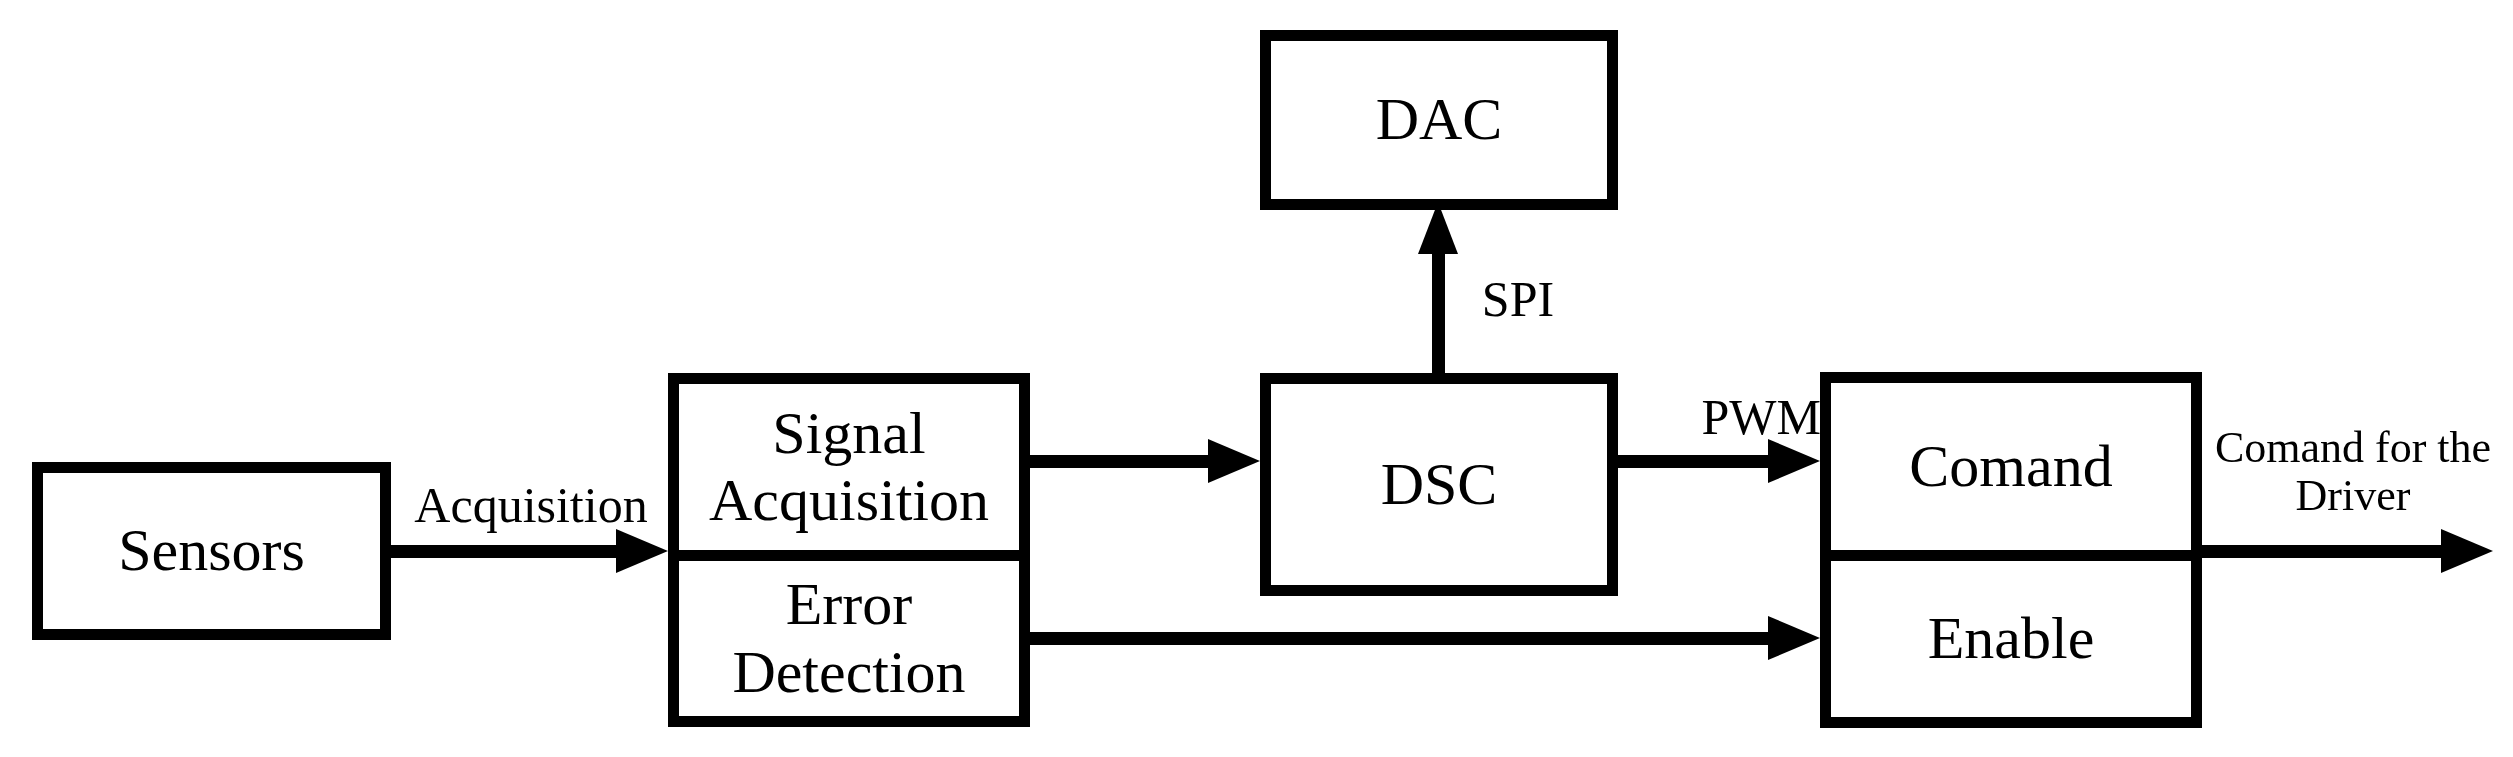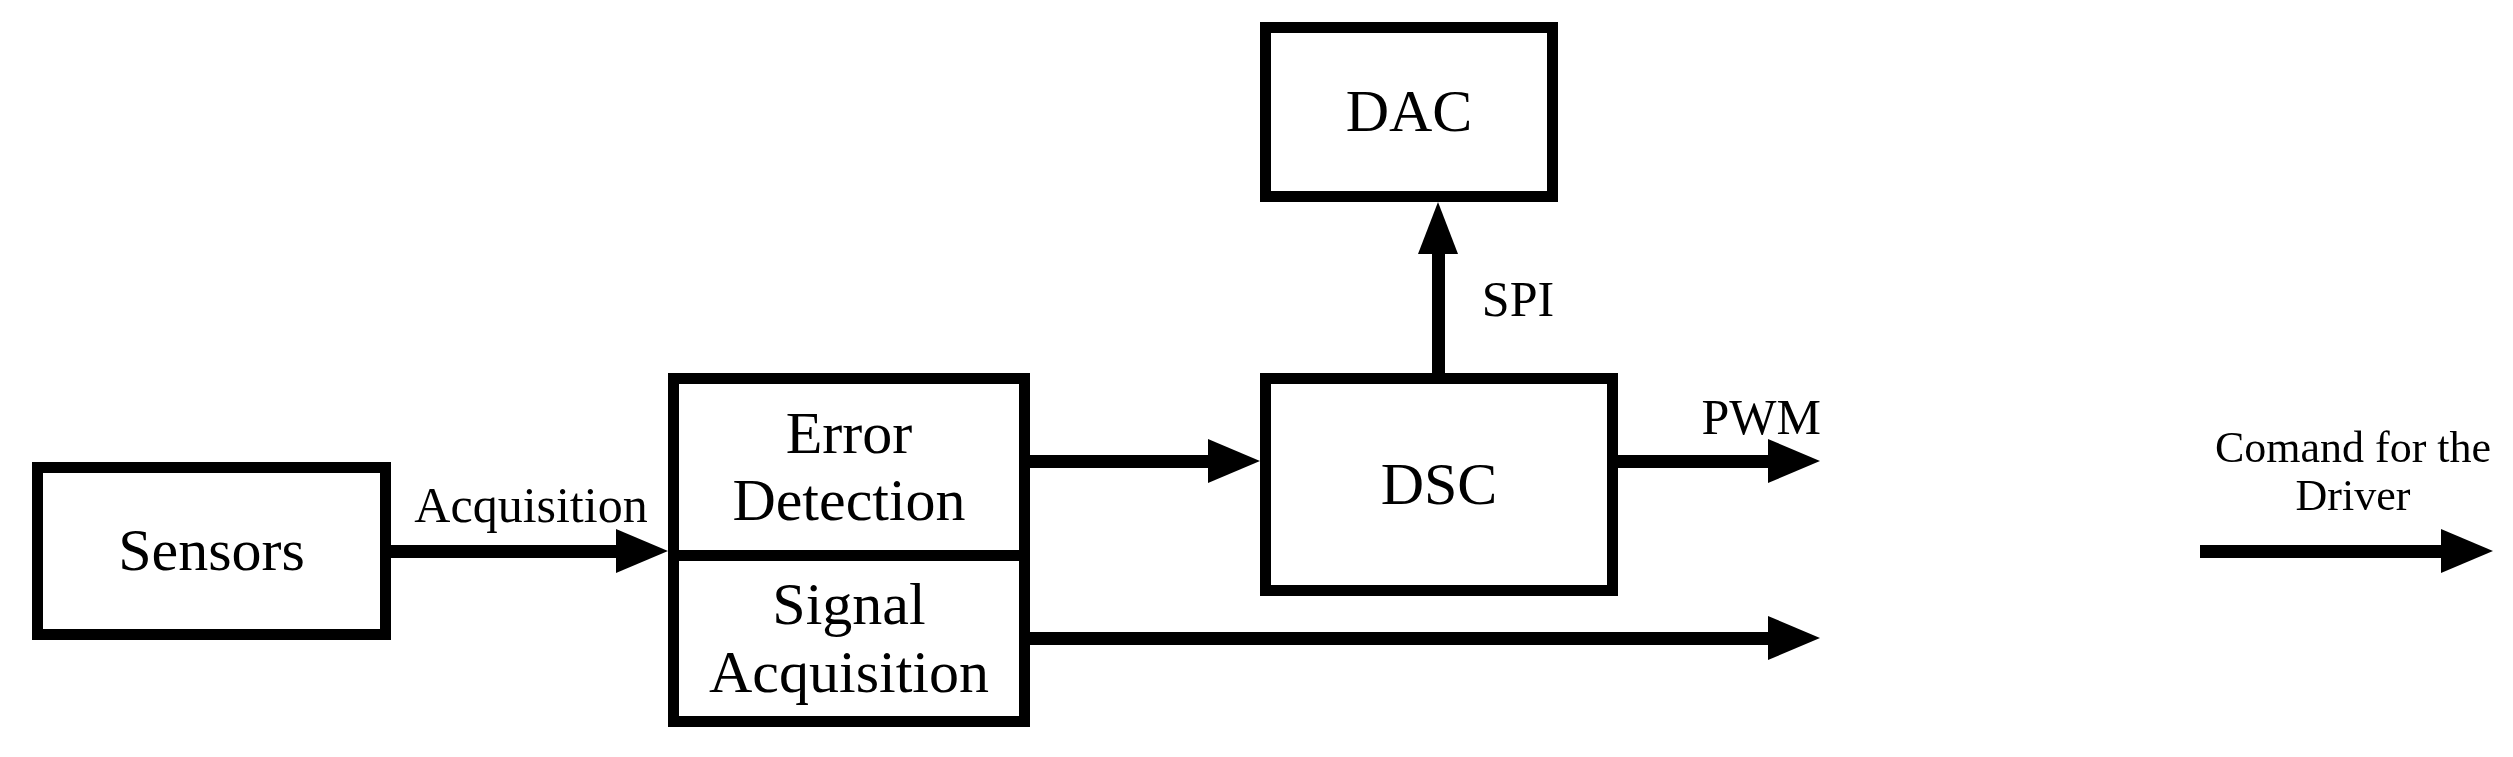--- a/index.html
+++ b/index.html
@@ -46,21 +46,21 @@
     border-top: 11px solid #000000;
   }
   .cell-label {
     display: inline-block;
     max-width: 330px;
     line-height: 1.12;
   }
   
   .box-sensors        { left: 32px;   top: 462px; width: 359px; height: 178px; }
   .box-mid            { left: 668px;  top: 373px; width: 362px; height: 354px; }
-  .box-dac            { left: 1260px; top: 22px;  width: 298px; height: 180px; }
+  .box-dac            { left: 1260px; top: 30px;  width: 358px; height: 180px; }
   .box-dsc            { left: 1260px; top: 373px; width: 358px; height: 223px; }
   .box-right          { left: 1820px; top: 372px; width: 382px; height: 356px; }
   
   .hline {
     position: absolute;
     height: 13px;
     background: #000000;
   }
   .vline {
     position: absolute;
@@ -113,35 +113,43 @@
 <body>
 
 <div class="canvas">
 
   <div class="box box-sensors">
     <span class="cell-label">Sensors</span>
   </div>
 
   <div class="box stack box-mid">
     <div class="cell">
-      <span class="cell-label">Error Detection</span>
+      <span class="cell-label">Signal Acquisition</span>
     </div>
     <div class="cell">
-      <span class="cell-label">Signal Acquisition</span>
+      <span class="cell-label">Error Detection</span>
     </div>
   </div>
 
   <div class="box box-dac">
     <span class="cell-label">DAC</span>
   </div>
 
   <div class="box box-dsc">
     <span class="cell-label">DSC</span>
   </div>
 
+  <div class="box stack box-right">
+    <div class="cell">
+      <span class="cell-label">Comand</span>
+    </div>
+    <div class="cell">
+      <span class="cell-label">Enable</span>
+    </div>
+  </div>
 
   <div class="hline line-acquisition"></div>
   <div class="head-right head-acquisition"></div>
   <div class="arrow-label label-acquisition">Acquisition</div>
 
   <div class="hline line-adc"></div>
   <div class="head-right head-adc"></div>
 
   <div class="vline line-spi"></div>
   <div class="head-up head-spi"></div>

